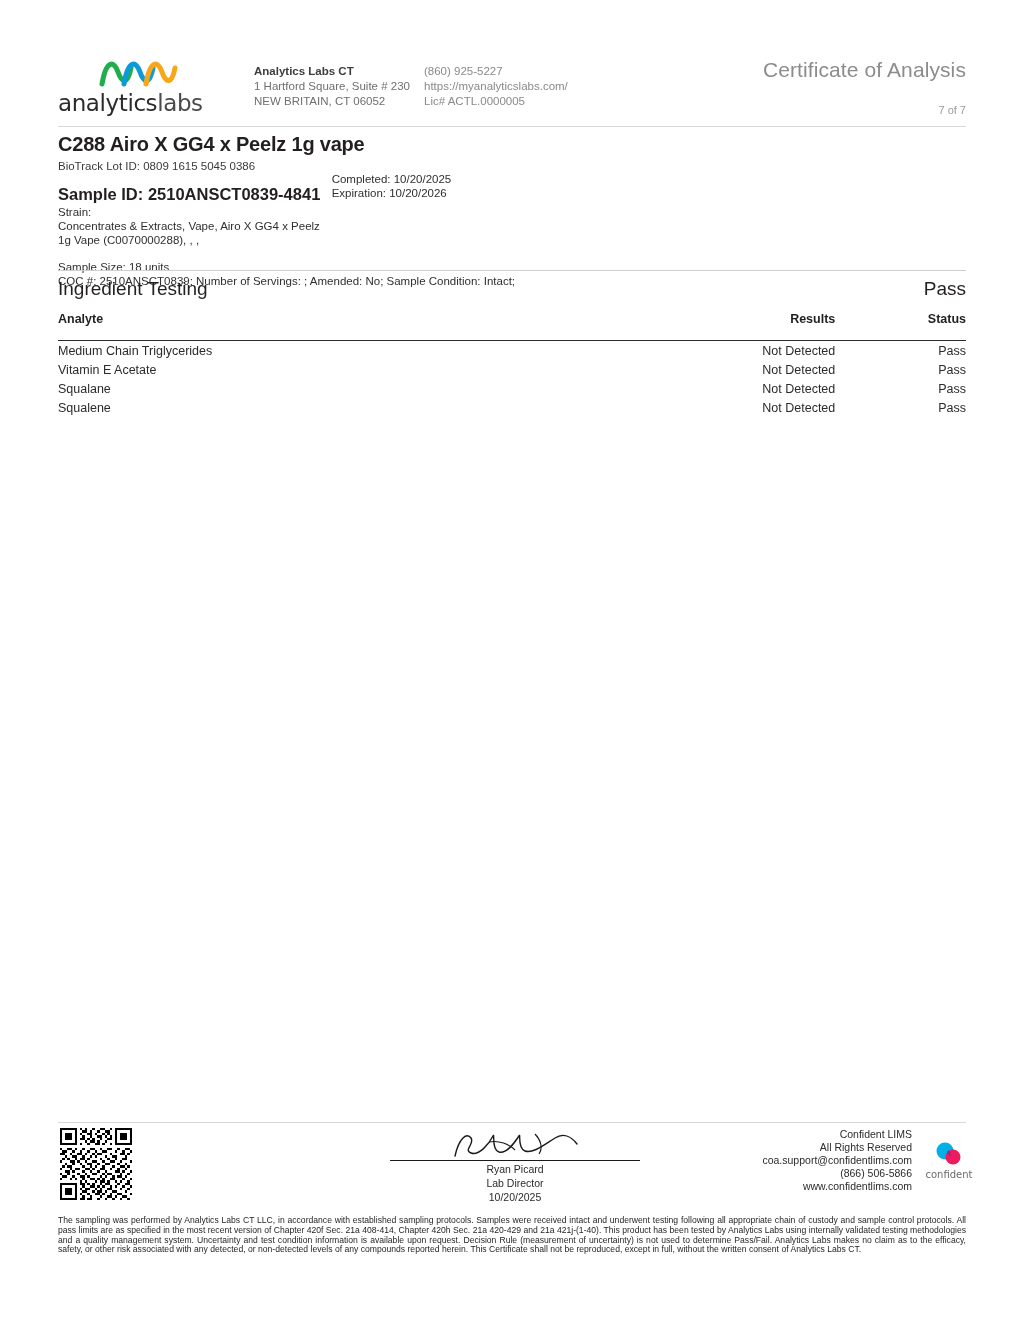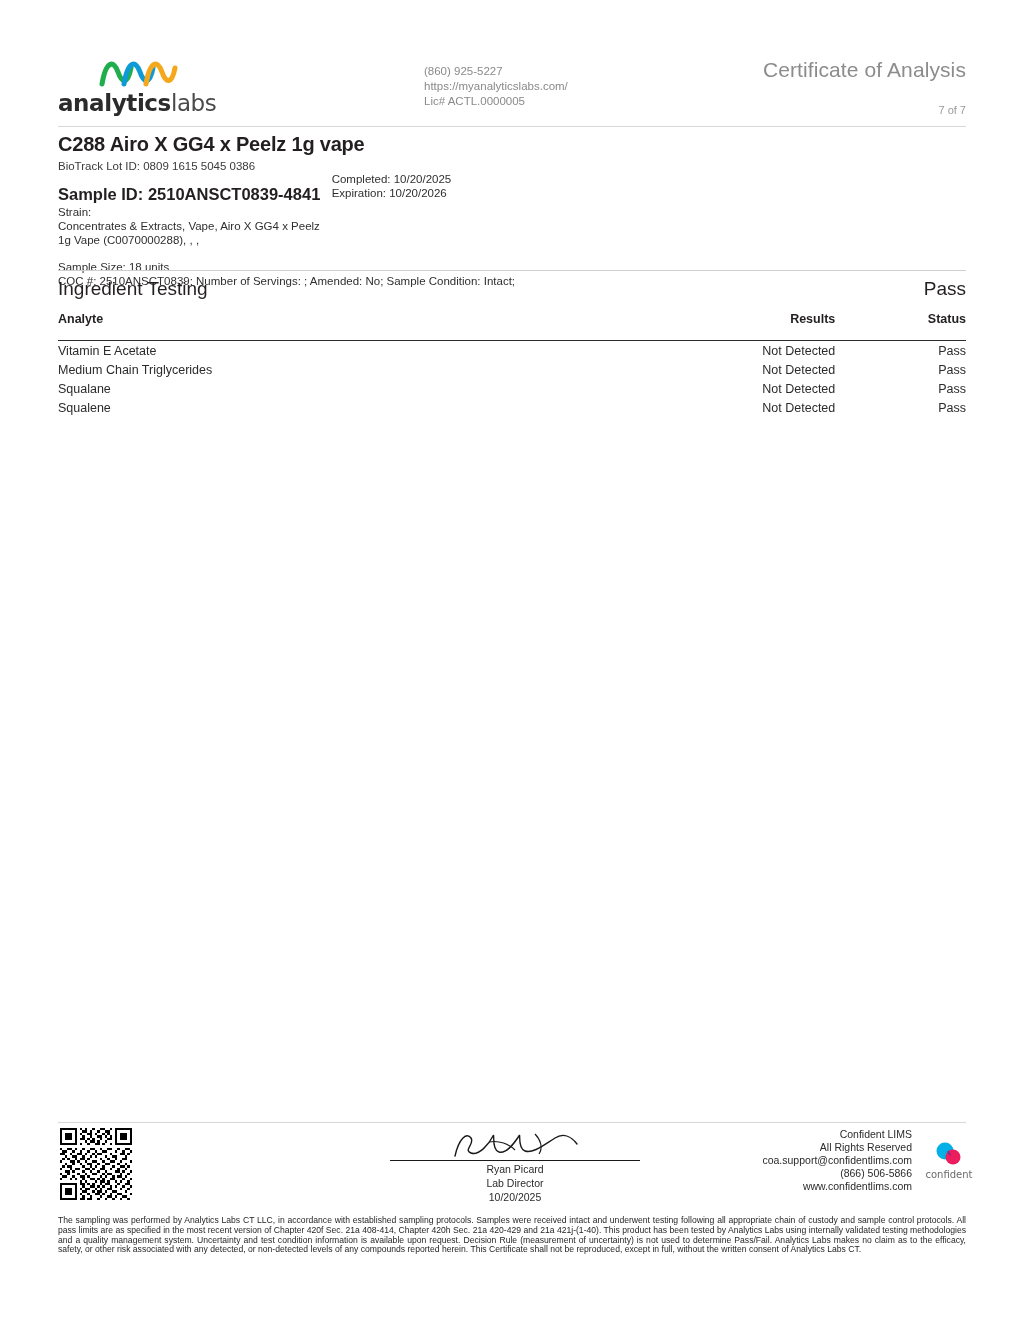--- a/index.html
+++ b/index.html
@@ -33,21 +33,21 @@
     left: 0px; top: 6px;
     width: 190px;
   }
   .logo-mark { width: 100px; height: 34px; display:block; margin-left: 40px;}
   .logo-word {
     font-size: 23px;
     letter-spacing: -0.4px;
     margin-top: 2px;
     font-family: "DejaVu Sans", sans-serif;
   }
-  .logo-word .b { font-weight: 700; color: #2b2b2b; }
+  .logo-word .b { font-weight: 400; color: #2b2b2b; }
   .logo-word .l { font-weight: 400; color: #4a4a4a; }
 
   .lab-info {
     position: absolute;
     left: 196px; top: 16px;
     font-size: 11.5px;
     line-height: 15px;
     color: #6f6f6f;
   }
   .lab-info .strong { color: #3d3d3d; font-weight: 700; }
@@ -261,20 +261,25 @@
         <path d="M4 30 C8 6, 16 6, 20 18 C24 30, 30 30, 33 14" fill="none" stroke="#1fae4b" stroke-width="5" stroke-linecap="round"></path>
         <path d="M26 30 C30 6, 38 6, 42 18 C46 30, 52 30, 55 14" fill="none" stroke="#0e9ad6" stroke-width="5" stroke-linecap="round"></path>
         <path d="M48 30 C52 6, 60 6, 64 18 C68 30, 74 30, 77 14" fill="none" stroke="#f5a81c" stroke-width="5" stroke-linecap="round"></path>
         <path d="M2 31 L34 31" stroke="#1fae4b" stroke-width="0"></path>
       </svg>
       <div class="logo-word">
         <span class="b">analytics</span><span class="l">labs</span>
       </div>
     </div>
 
+    <div class="lab-info">
+      <div class="strong">Analytics Labs CT</div>
+      <div>1 Hartford Square, Suite # 230</div>
+      <div>NEW BRITAIN, CT 06052</div>
+    </div>
 
     <div class="lab-contact">
       <div>(860) 925-5227</div>
       <div>https://myanalyticslabs.com/</div>
       <div>Lic# ACTL.0000005</div>
     </div>
 
     <div class="coa-title">Certificate of Analysis</div>
     <div class="page-count">7 of 7</div>
   </div>
@@ -320,26 +325,26 @@
     <table class="results">
       <thead>
         <tr>
           <th class="c-analyte">Analyte</th>
           <th class="c-results">Results</th>
           <th class="c-status">Status</th>
         </tr>
       </thead>
       <tbody>
         <tr>
-          <td class="c-analyte">Vitamin E Acetate</td>
+          <td class="c-analyte">Medium Chain Triglycerides</td>
           <td class="c-results">Not Detected</td>
           <td class="c-status">Pass</td>
         </tr>
         <tr>
-          <td class="c-analyte">Medium Chain Triglycerides</td>
+          <td class="c-analyte">Vitamin E Acetate</td>
           <td class="c-results">Not Detected</td>
           <td class="c-status">Pass</td>
         </tr>
         <tr>
           <td class="c-analyte">Squalane</td>
           <td class="c-results">Not Detected</td>
           <td class="c-status">Pass</td>
         </tr>
         <tr>
           <td class="c-analyte">Squalene</td>

